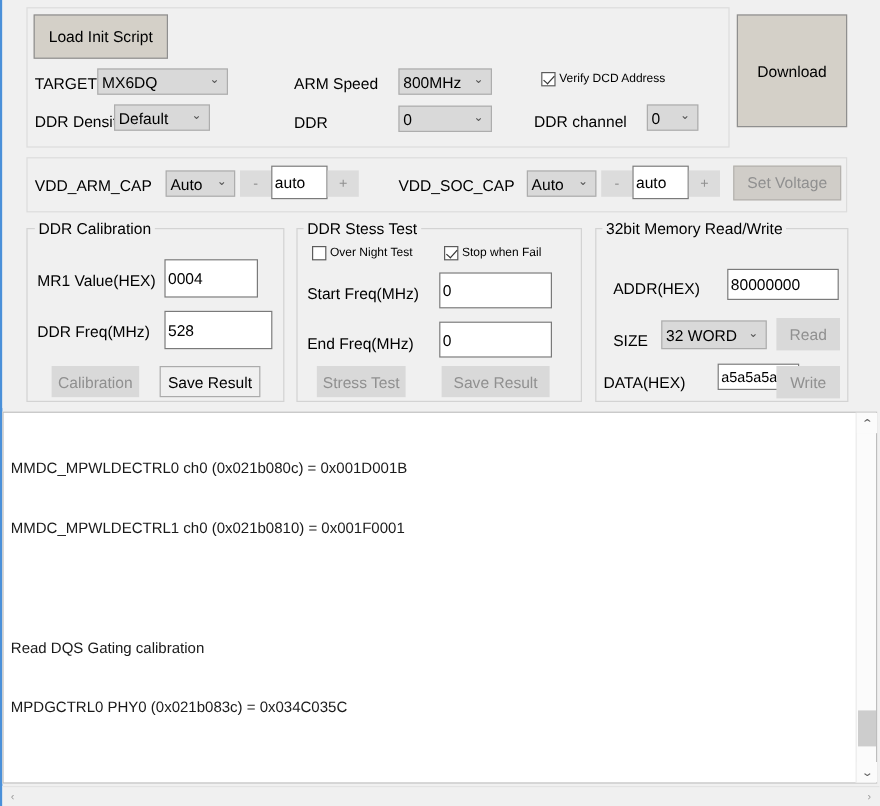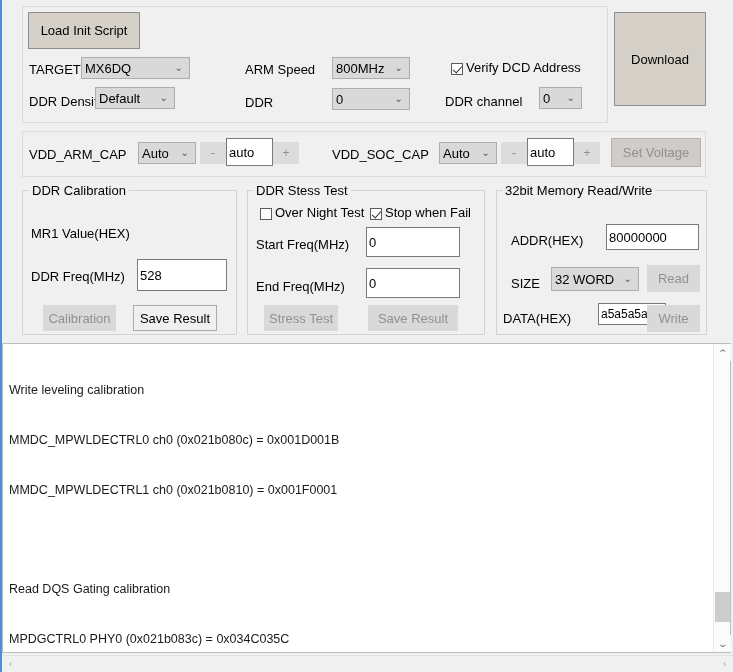--- a/index.html
+++ b/index.html
@@ -118,23 +118,23 @@
   .inner-frame {
     position: absolute;
     border: 1px solid #dcdcdc;
     box-sizing: border-box;
   }
 
   
   .cb {
     position: absolute;
     display: flex;
-    align-items: flex-end;
+    align-items: flex-start;
     white-space: nowrap;
-    font-size: 13px;
+    font-size: 10px;
   }
   .cb .box {
     width: 12px; height: 12px;
     border: 1px solid #5b5b5b;
     background: #fff;
     box-sizing: border-box;
     margin-right: 3px;
     position: relative;
     flex: 0 0 auto;
   }
@@ -288,20 +288,21 @@
     <div class="btn disabled" style="position:absolute; left:499px; top:142px; width:26px; height:22px; border:none; background:#dcdcdc; font-size:12px;">-</div>
     <div class="txt" style="position:absolute; left:525px; top:138px; width:47px; height:28px;">auto</div>
     <div class="btn disabled" style="position:absolute; left:572px; top:142px; width:26px; height:22px; border:none; background:#dcdcdc; font-size:12px;">+</div>
 
     <div class="btn disabled" style="position:absolute; left:609px; top:138px; width:90px; height:29px;">Set Voltage</div>
 
     <div class="groupbox" style="left:20px; top:190px; width:215px; height:145px;"></div>
     <div class="group-title" style="left:27px; top:184px;">DDR Calibration</div>
 
     <div class="lbl" style="left:29px; top:227px;">MR1 Value(HEX)</div>
+    <div class="txt" style="position:absolute; left:135px; top:216px; width:78px; height:32px;">0004</div>
 
     <div class="lbl" style="left:29px; top:270px;">DDR Freq(MHz)</div>
     <div class="txt" style="position:absolute; left:135px; top:259px; width:90px; height:32px;">528</div>
 
     <div class="btn disabled" style="position:absolute; left:41px; top:305px; width:73px; height:26px; border:none; background:#d9d9d9;">Calibration</div>
     <div class="btn" style="position:absolute; left:131px; top:305px; width:84px; height:26px; border:1px solid #ababab; background:#f0f0f0;">Save Result</div>
 
     <div class="groupbox" style="left:245px; top:190px; width:238px; height:145px;"></div>
     <div class="group-title" style="left:251px; top:184px;">DDR Stess Test</div>
 
@@ -337,21 +338,20 @@
     <div class="btn disabled" style="position:absolute; left:645px; top:265px; width:53px; height:27px; border:none; background:#d9d9d9;">Read</div>
 
     <div class="lbl" style="left:501px; top:312px;">DATA(HEX)</div>
     <div class="txt" style="position:absolute; left:596px; top:303px; width:68px; height:22px; font-size:12px;">a5a5a5a5</div>
     <div class="btn disabled" style="position:absolute; left:645px; top:305px; width:53px; height:27px; border:none; background:#d9d9d9;">Write</div>
 
   </div>
 
   <div class="log-wrap">
     <div class="log-text">
-      <span class="log-line">Write leveling calibration</span>
       <span class="log-line">MMDC_MPWLDECTRL0 ch0 (0x021b080c) = 0x001D001B</span>
       <span class="log-line">MMDC_MPWLDECTRL1 ch0 (0x021b0810) = 0x001F0001</span>
       <span class="log-line"></span>
       <span class="log-line">Read DQS Gating calibration</span>
       <span class="log-line">MPDGCTRL0 PHY0 (0x021b083c) = 0x034C035C</span>
       
       
       
       
       

